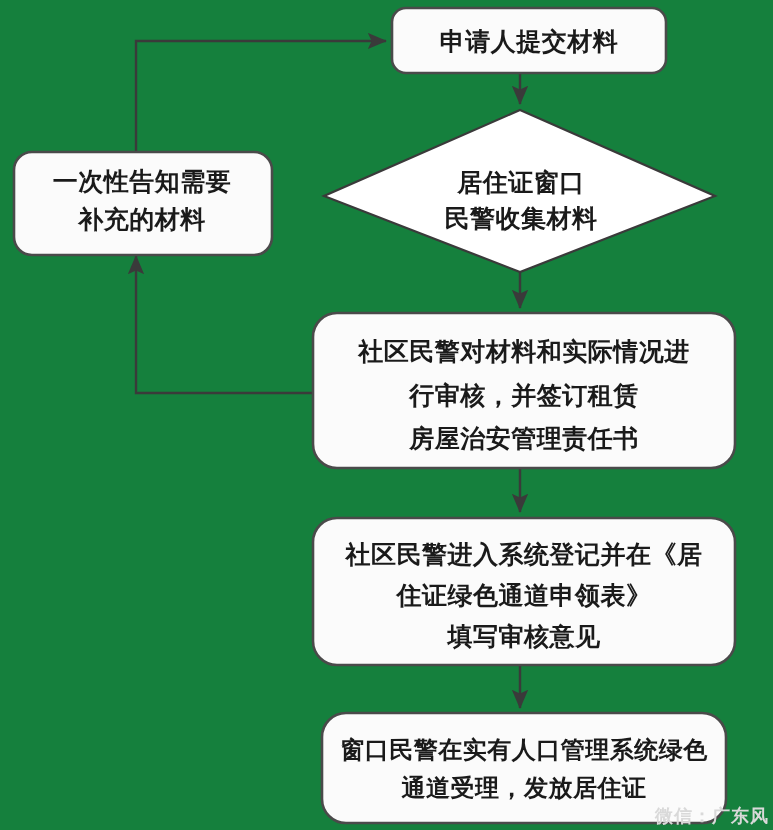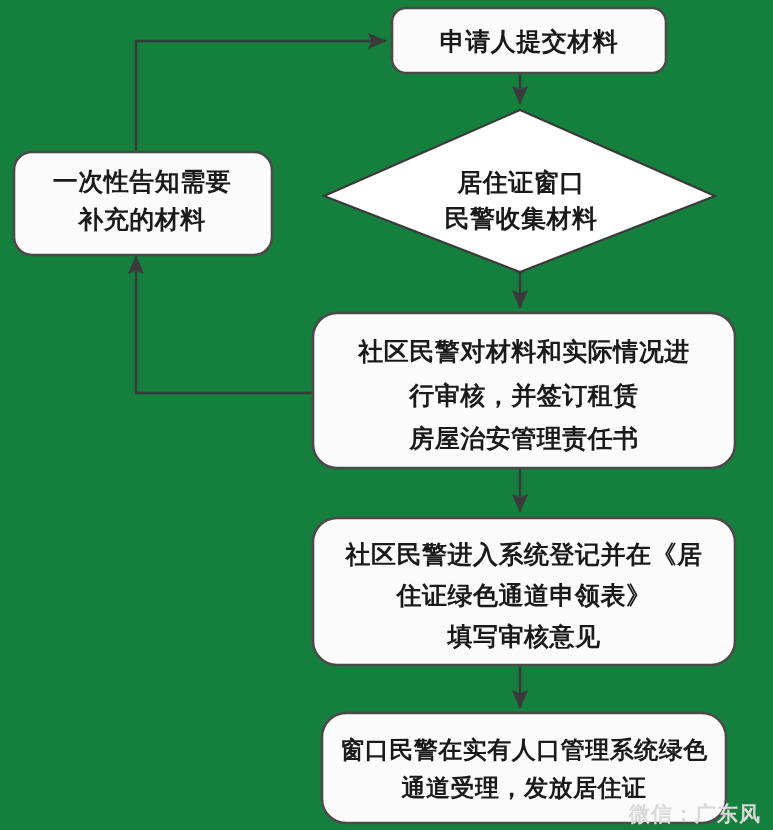--- a/index.html
+++ b/index.html
@@ -47,23 +47,23 @@
   }
   .conn {
     fill: none;
     stroke: #3a3a3a;
     stroke-width: 2.4;
     stroke-linecap: butt;
     stroke-linejoin: miter;
   }
   .watermark {
     position: absolute;
-    right: 12px;
+    right: 4px;
     bottom: 2px;
-    font-size: 21px;
+    font-size: 18px;
     color: #d9d9d9;
     font-family: "DejaVu Sans", "Liberation Sans", sans-serif;
     white-space: nowrap;
     user-select: none;
     letter-spacing: 1px;
   }
 </style>
 </head>
 <body>
 

